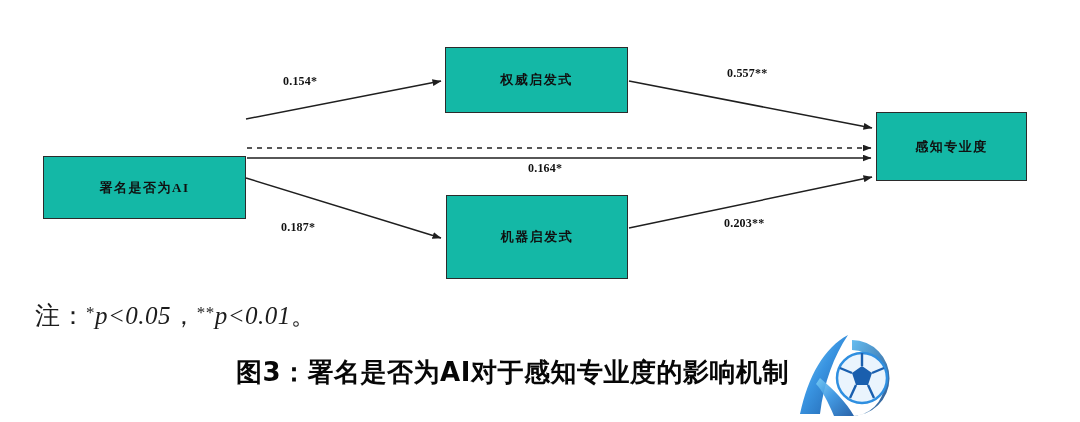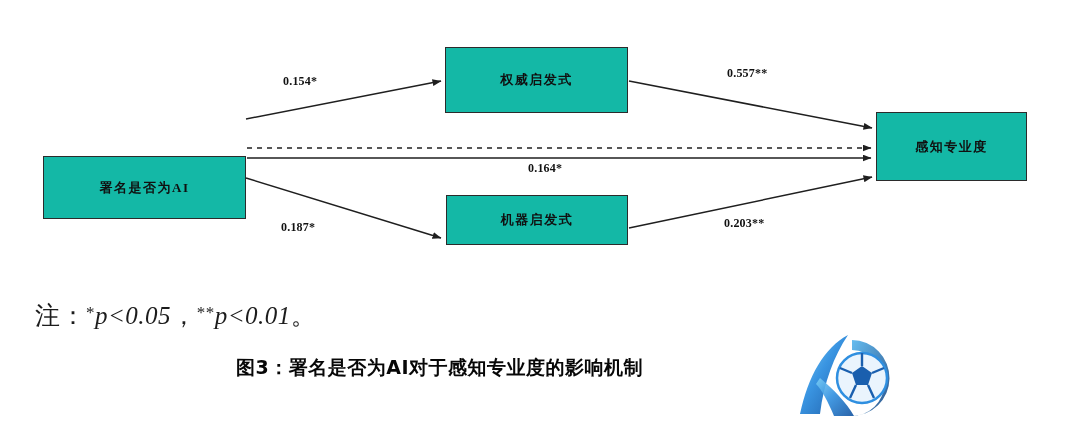--- a/index.html
+++ b/index.html
@@ -43,21 +43,21 @@
     justify-content: center;
     font-family: "Liberation Serif", "DejaVu Serif", serif;
     font-weight: 700;
     font-size: 13px;
     letter-spacing: 1.5px;
     color: #101010;
     white-space: nowrap;
   }
   #node-signature  { left: 43px;  top: 117px; width: 203px; height: 63px; margin-top: 39px; }
   #node-authority  { left: 445px; top: 47px;  width: 183px; height: 66px; }
-  #node-machine    { left: 446px; top: 195px; width: 182px; height: 50px; }
+  #node-machine    { left: 446px; top: 195px; width: 182px; height: 84px; }
   #node-expertise  { left: 876px; top: 112px; width: 151px; height: 69px; }
 
   
   .path-label {
     position: absolute;
     font-family: "Liberation Serif", "DejaVu Serif", serif;
     font-weight: 700;
     font-size: 12px;
     color: #121212;
     white-space: nowrap;
@@ -83,21 +83,21 @@
   #note-line .note-em { font-style: italic; }
   #note-line .star { vertical-align: 32%; font-size: 17px; }
 
   
   #figure-caption {
     position: absolute;
     left: 236px;
     top: 355px;
     font-family: "DejaVu Sans", "Liberation Sans", sans-serif;
     font-weight: 700;
-    font-size: 19px;
+    font-size: 26px;
     color: #070707;
     letter-spacing: 0.5px;
     white-space: nowrap;
   }
 
   
   #watermark {
     position: absolute;
     left: 790px;
     top: 330px;

